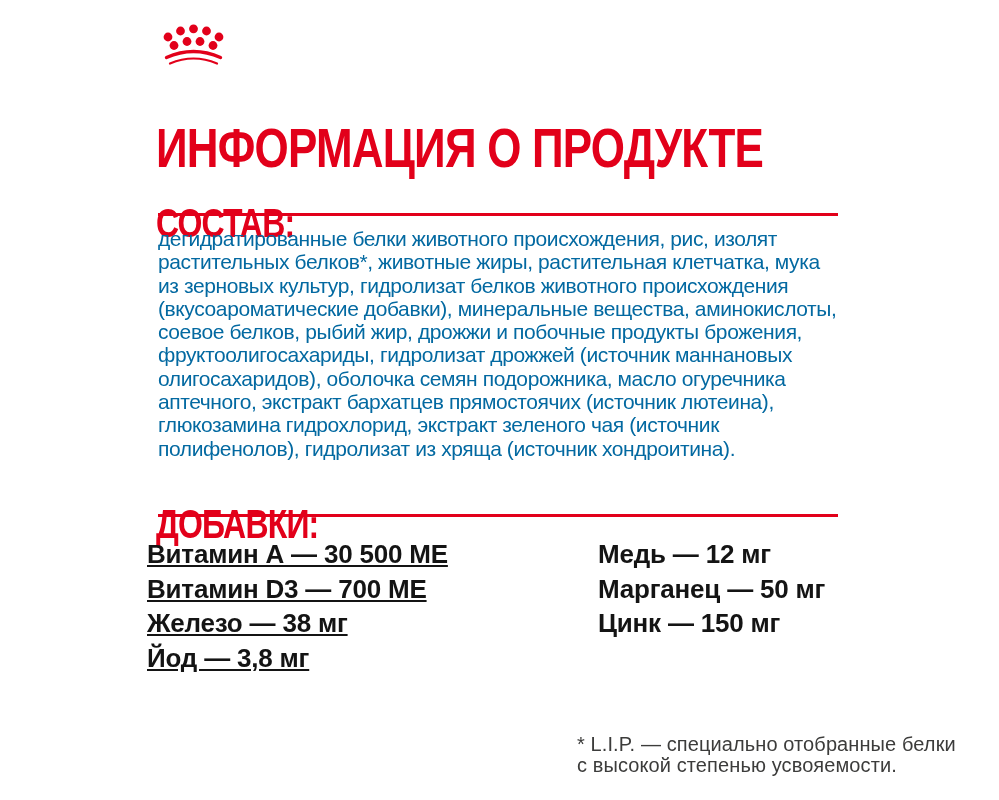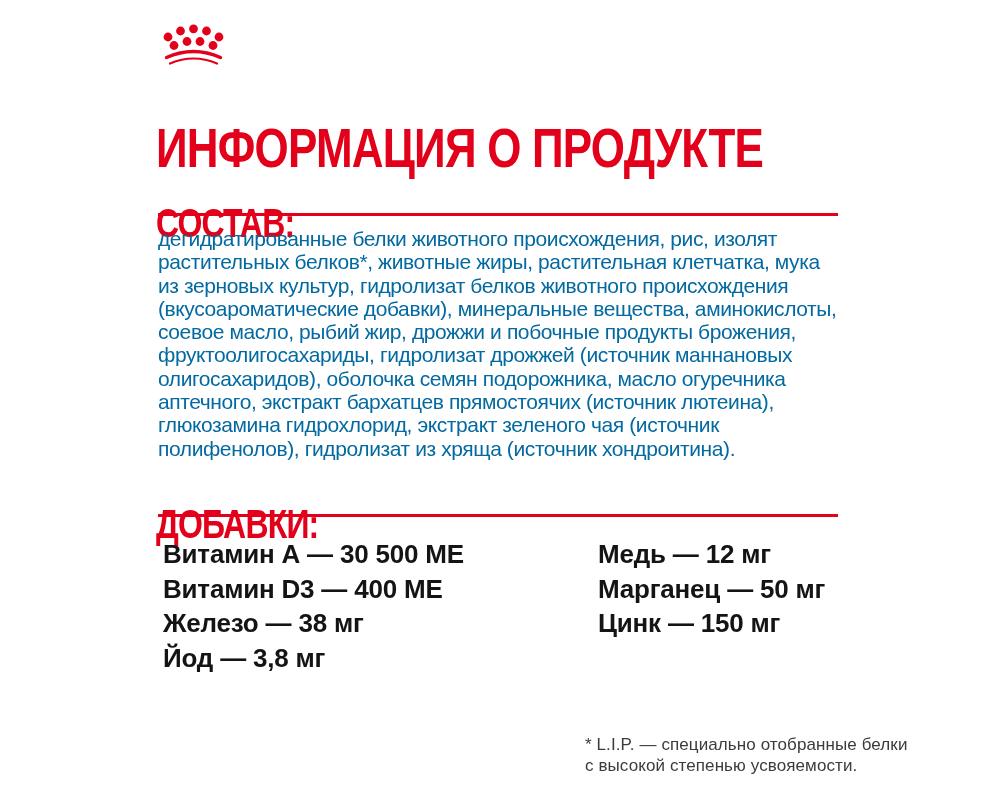--- a/index.html
+++ b/index.html
@@ -75,33 +75,32 @@
   
   .additives-col {
     position: absolute;
     top: 537px;
     color: #141414;
     font-size: 26px;
     font-weight: bold;
     line-height: 34.5px;
     letter-spacing: -0.2px;
   }
-  .additives-col.left  { left: 163px; }
+  .additives-col.left  { left: 147px; text-decoration: underline; }
   .additives-col.right { left: 598px; }
   .additives-col .line { white-space: nowrap; }
   
   .footnote {
     position: absolute;
     left: 577px;
     top: 734px;
     color: #3c3c3b;
-    font-size: 17px;
+    font-size: 20px;
     line-height: 21px;
     letter-spacing: 0.1px;
-    margin-left: 8px;
   }
   .footnote .line { white-space: nowrap; }
 </style>
 </head>
 <body>
 
 <div class="canvas">
 
   <svg class="crown" viewBox="0 0 63 43" aria-hidden="true">
     <g fill="#e2001a">
@@ -122,34 +121,34 @@
   <h1 class="page-title"><span class="condensed">ИНФОРМАЦИЯ О ПРОДУКТЕ</span></h1>
 
   <h2 class="section-heading heading-composition"><span class="condensed">СОСТАВ:</span></h2>
   <div class="red-rule rule-composition"></div>
 
   <div class="composition-text">
     <div class="line">дегидратированные белки животного происхождения, рис, изолят</div>
     <div class="line">растительных белков*, животные жиры, растительная клетчатка, мука</div>
     <div class="line">из зерновых культур, гидролизат белков животного происхождения</div>
     <div class="line">(вкусоароматические добавки), минеральные вещества, аминокислоты,</div>
-    <div class="line">соевое масло, рыбий жир, дрожжи и побочные продукты брожения,</div>
+    <div class="line">соевое белков, рыбий жир, дрожжи и побочные продукты брожения,</div>
     <div class="line">фруктоолигосахариды, гидролизат дрожжей (источник маннановых</div>
     <div class="line">олигосахаридов), оболочка семян подорожника, масло огуречника</div>
     <div class="line">аптечного, экстракт бархатцев прямостоячих (источник лютеина),</div>
     <div class="line">глюкозамина гидрохлорид, экстракт зеленого чая (источник</div>
     <div class="line">полифенолов), гидролизат из хряща (источник хондроитина).</div>
   </div>
 
   <h2 class="section-heading heading-additives"><span class="condensed">ДОБАВКИ:</span></h2>
   <div class="red-rule rule-additives"></div>
 
   <div class="additives-col left">
     <div class="line">Витамин А — 30 500 МЕ</div>
-    <div class="line">Витамин D3 — 400 МЕ</div>
+    <div class="line">Витамин D3 — 700 МЕ</div>
     <div class="line">Железо — 38 мг</div>
     <div class="line">Йод — 3,8 мг</div>
   </div>
 
   <div class="additives-col right">
     <div class="line">Медь — 12 мг</div>
     <div class="line">Марганец — 50 мг</div>
     <div class="line">Цинк — 150 мг</div>
   </div>
 

